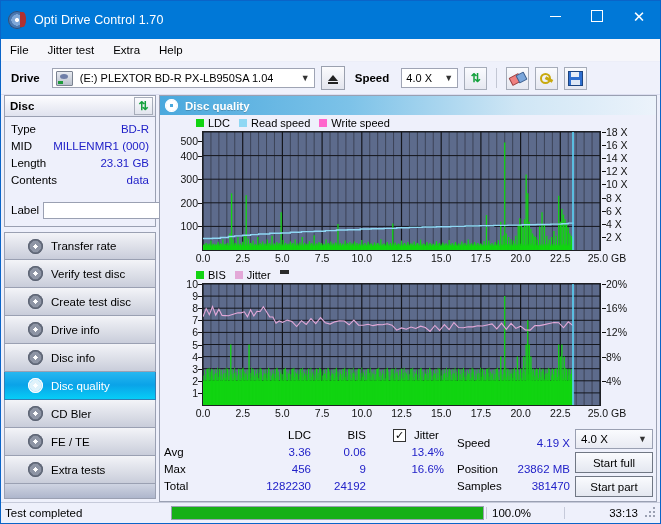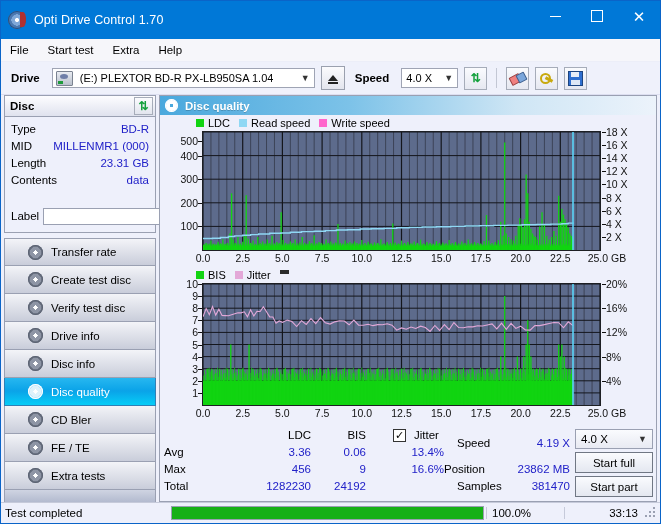--- a/index.html
+++ b/index.html
@@ -121,21 +121,21 @@
   }
   .disc-head .t{font-weight:bold;font-size:11.5px;}
   .disc-head .btn{
     margin-left:auto;width:17px;height:16px;border:1px solid #a6acb9;
     background:linear-gradient(#fafbfe,#e2e5ee);display:flex;align-items:center;justify-content:center;
   }
   .disc-rows{padding:3px 6px 5px 6px;}
   .drow{display:flex;height:17px;align-items:center;font-size:11.5px;}
   .drow .k{color:#000;}
   .drow .v{margin-left:auto;color:#2121c8;}
-  .label-row{display:flex;align-items:center;height:22px;margin-top:17px;}
+  .label-row{display:flex;align-items:center;height:22px;margin-top:11px;}
   .label-row .k{font-size:11.5px;margin-right:4px;}
   .label-input{
     flex:1 1 auto;height:17px;background:#fff;border:1px solid #9aa0b2;box-sizing:border-box;
   }
   .label-row .cdbtn{
     width:19px;height:19px;margin-left:3px;border:1px solid #a6acb9;
     background:linear-gradient(#fafbfe,#e2e5ee);display:flex;align-items:center;justify-content:center;
   }
   .cd-glyph{width:13px;height:13px;border-radius:50%;
     background:radial-gradient(circle at 50% 50%, #f4f6c0 0 18%, #d9d34a 19% 70%, #b9b229 71% 100%);
@@ -255,21 +255,21 @@
           <span class="max-glyph"></span>
         </div>
       <div class="win-btn close-btn">
           <span>✕</span>
         </div>
     </div>
   </div>
 
   <div class="menubar">
     <div class="mi">File</div>
-    <div class="mi">Start test</div>
+    <div class="mi">Jitter test</div>
     <div class="mi">Extra</div>
     <div class="mi">Help</div>
   </div>
 
   <div class="drivebar">
     <div class="lbl">Drive</div>
     <div class="combo drive-combo">
       <span class="dicon"></span>
       <span class="cv">(E:)  PLEXTOR BD-R  PX-LB950SA 1.04</span>
       <span class="chev">▼</span>
@@ -335,25 +335,25 @@
         </div>
       </div>
 
       <div class="navlist">
         <div class="navitem">
           <span class="nic"></span>
           <span class="nlbl">Transfer rate</span>
         </div>
         <div class="navitem">
           <span class="nic"></span>
-          <span class="nlbl">Create test disc</span>
+          <span class="nlbl">Verify test disc</span>
         </div>
         <div class="navitem">
           <span class="nic"></span>
-          <span class="nlbl">Verify test disc</span>
+          <span class="nlbl">Create test disc</span>
         </div>
         <div class="navitem">
           <span class="nic"></span>
           <span class="nlbl">Drive info</span>
         </div>
         <div class="navitem">
           <span class="nic"></span>
           <span class="nlbl">Disc info</span>
         </div>
         <div class="navitem active">
@@ -1827,21 +1827,21 @@
         <div class="cell num" style="left:60px;top:55px;width:91px;text-align:right">1282230</div>
 
         <div class="cell num" style="left:155px;top:21px;width:51px;text-align:right">0.06</div>
         <div class="cell num" style="left:155px;top:38px;width:51px;text-align:right">9</div>
         <div class="cell num" style="left:155px;top:55px;width:51px;text-align:right">24192</div>
 
         <div class="cell num" style="left:228px;top:21px;width:56px;text-align:right">13.4%</div>
         <div class="cell num" style="left:228px;top:38px;width:56px;text-align:right">16.6%</div>
 
         <div class="cell hdr" style="left:297px;top:12px">Speed</div>
-        <div class="cell hdr" style="left:284px;top:38px">Position</div>
+        <div class="cell hdr" style="left:297px;top:38px">Position</div>
         <div class="cell hdr" style="left:297px;top:55px">Samples</div>
 
         <div class="cell num" style="left:340px;top:12px;width:70px;text-align:right">4.19 X</div>
         <div class="cell num" style="left:340px;top:38px;width:70px;text-align:right">23862 MB</div>
         <div class="cell num" style="left:340px;top:55px;width:70px;text-align:right">381470</div>
 
         <div class="sel-std" style="left:415px;top:4px;width:78px;height:20px">
           <span>4.0 X</span>
           <span class="chev">▼</span>
         </div>

